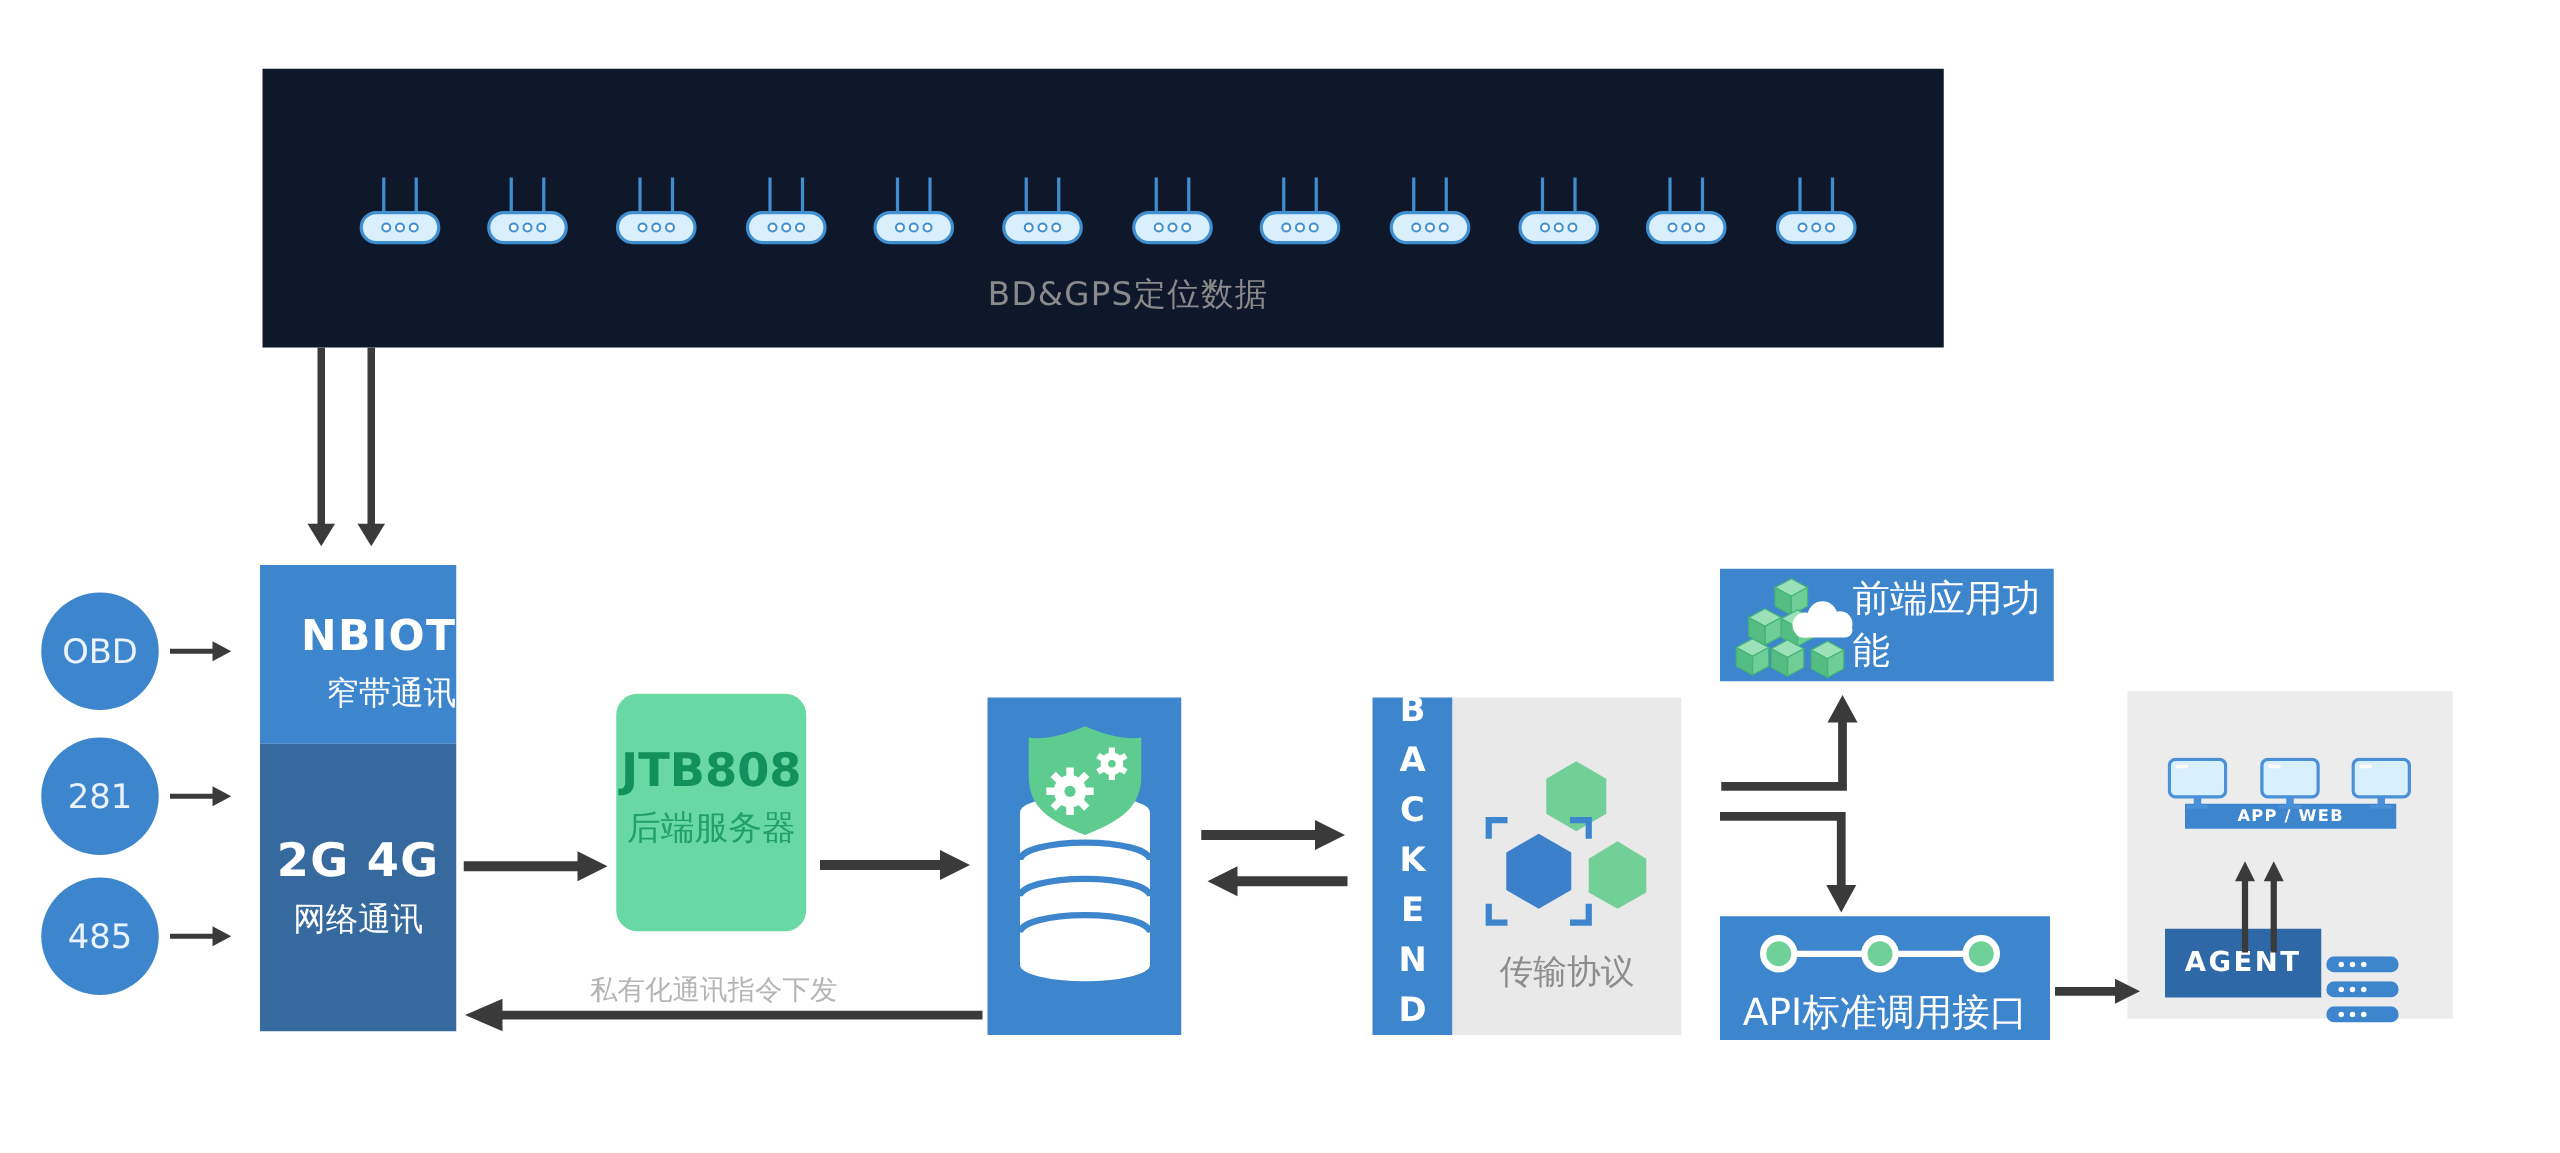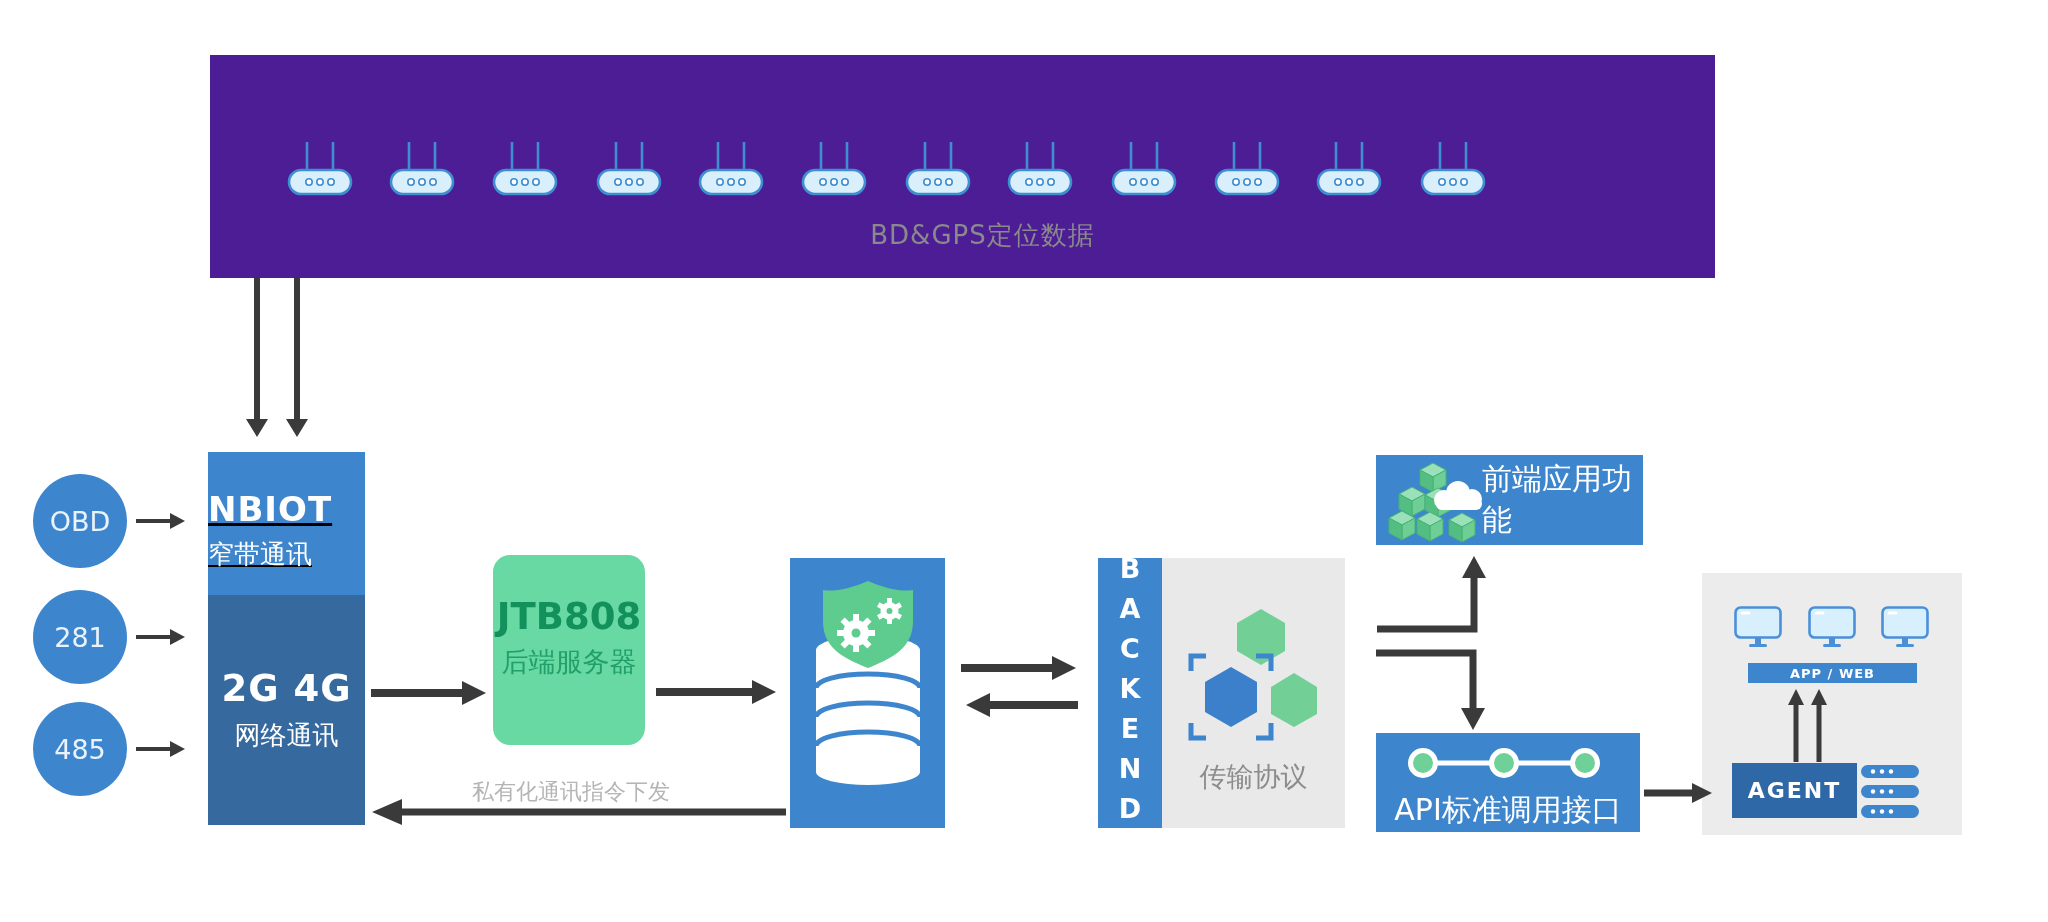--- a/index.html
+++ b/index.html
@@ -2,32 +2,32 @@
 <html><head>
 <meta charset="utf-8">
 <style>
   html,body{margin:0;padding:0;background:#ffffff;}
   body{font-family:"DejaVu Sans","Liberation Sans",sans-serif;}
   .canvas{position:relative;width:2048px;height:922px;background:#ffffff;overflow:hidden;}
   .abs{position:absolute;}
   .gfx{position:absolute;left:0;top:0;width:2048px;height:922px;pointer-events:none;}
 
   
-  .top-panel{left:210px;top:55px;width:1505px;height:223px;background:#4c1d95;}
+  .top-panel{left:210px;top:55px;width:1345px;height:223px;background:#0f172a;}
   .panel-caption{position:absolute;left:0;right:0;top:163px;text-align:center;padding-left:40px;
     font-size:26px;color:#8a8a8a;letter-spacing:1px;}
 
   
   .circle{width:94px;height:94px;border-radius:50%;background:#3d86ce;display:flex;
     align-items:center;justify-content:center;color:#eaf3fb;font-size:27px;font-weight:400;}
 
   
   .comm-box{left:208px;top:452px;width:157px;height:373px;display:flex;flex-direction:column;}
-  .comm-top{height:162px;background:#3d86ce;display:flex;flex-direction:column;align-items:flex-start;
-    justify-content:center;padding-top:14px;box-sizing:border-box;gap:8px;text-decoration:underline;}
+  .comm-top{height:162px;background:#3d86ce;display:flex;flex-direction:column;align-items:flex-end;
+    justify-content:center;padding-top:14px;box-sizing:border-box;gap:8px;}
   .comm-bottom{height:263px;background:#36699e;display:flex;flex-direction:column;align-items:center;
     justify-content:center;gap:8px;}
   .box-title{color:#ffffff;font-size:34px;font-weight:bold;letter-spacing:1px;}
   .box-title.big{font-size:37px;}
   .box-sub{color:#ffffff;font-size:26px;}
 
   
   .jtb-box{left:493px;top:555px;width:152px;height:190px;background:#68d9a3;display:flex;
     flex-direction:column;align-items:center;justify-content:center;padding-bottom:26px;
     box-sizing:border-box;gap:6px;border-radius:17px;}
@@ -47,21 +47,21 @@
   
   .frontend-box{left:1376px;top:455px;width:267px;height:90px;background:#3d86ce;}
   .frontend-label{position:absolute;left:106px;right:6px;top:0;bottom:0;display:flex;align-items:center;
     justify-content:center;color:#ffffff;font-size:30px;}
 
   
   .api-box{left:1376px;top:733px;width:264px;height:99px;background:#3d86ce;}
   .api-label{position:absolute;left:0;right:0;top:57px;text-align:center;color:#ffffff;font-size:30px;}
 
   
-  .client-panel{left:1702px;top:573px;width:260px;height:262px;background:#ececec;}
+  .client-panel{left:1702px;top:553px;width:260px;height:262px;background:#ececec;}
   .appweb-bar{position:absolute;left:46px;top:90px;width:169px;height:20px;background:#3d85cc;
     display:flex;align-items:center;justify-content:center;color:#ffffff;font-size:13px;
     font-weight:bold;letter-spacing:1px;}
   .agent-box{position:absolute;left:30px;top:190px;width:125px;height:55px;background:#2e68a6;
     display:flex;align-items:center;justify-content:center;color:#ffffff;font-size:22px;
     font-weight:bold;letter-spacing:2px;}
 
   .downlink-label{left:470px;top:777px;width:200px;text-align:right;color:#b5b5b5;font-size:22px;}
 </style>
 </head>

